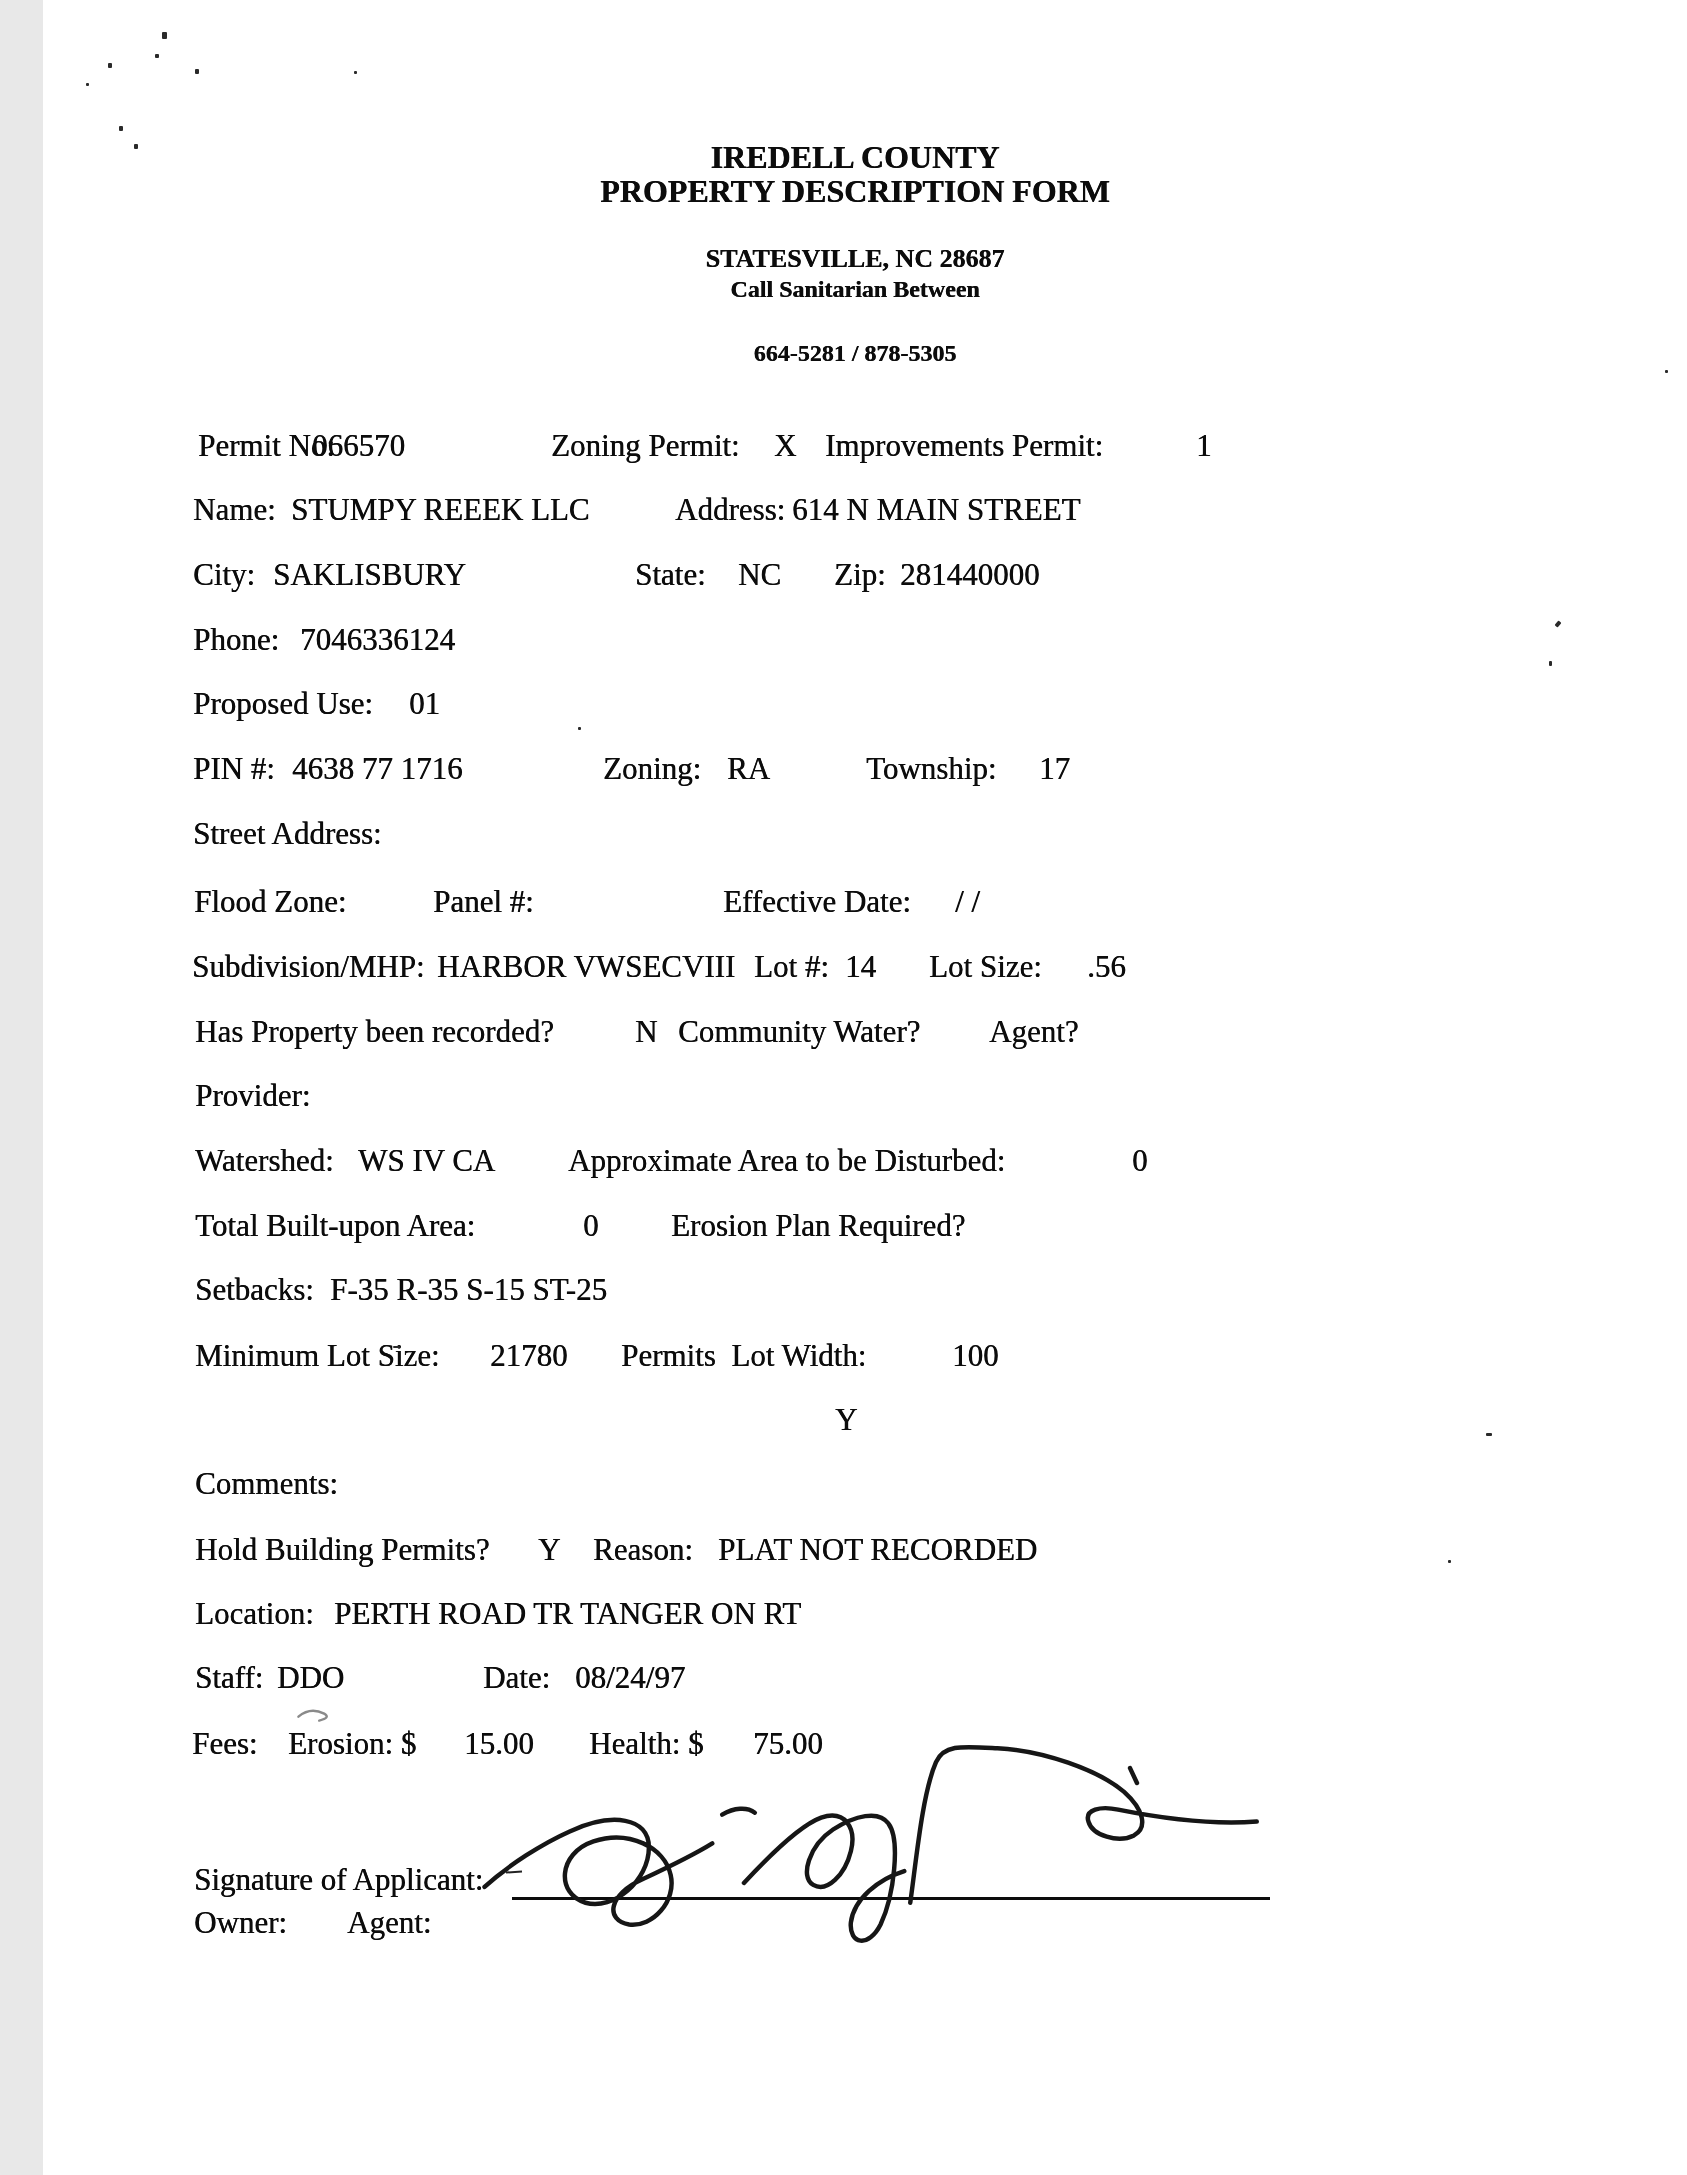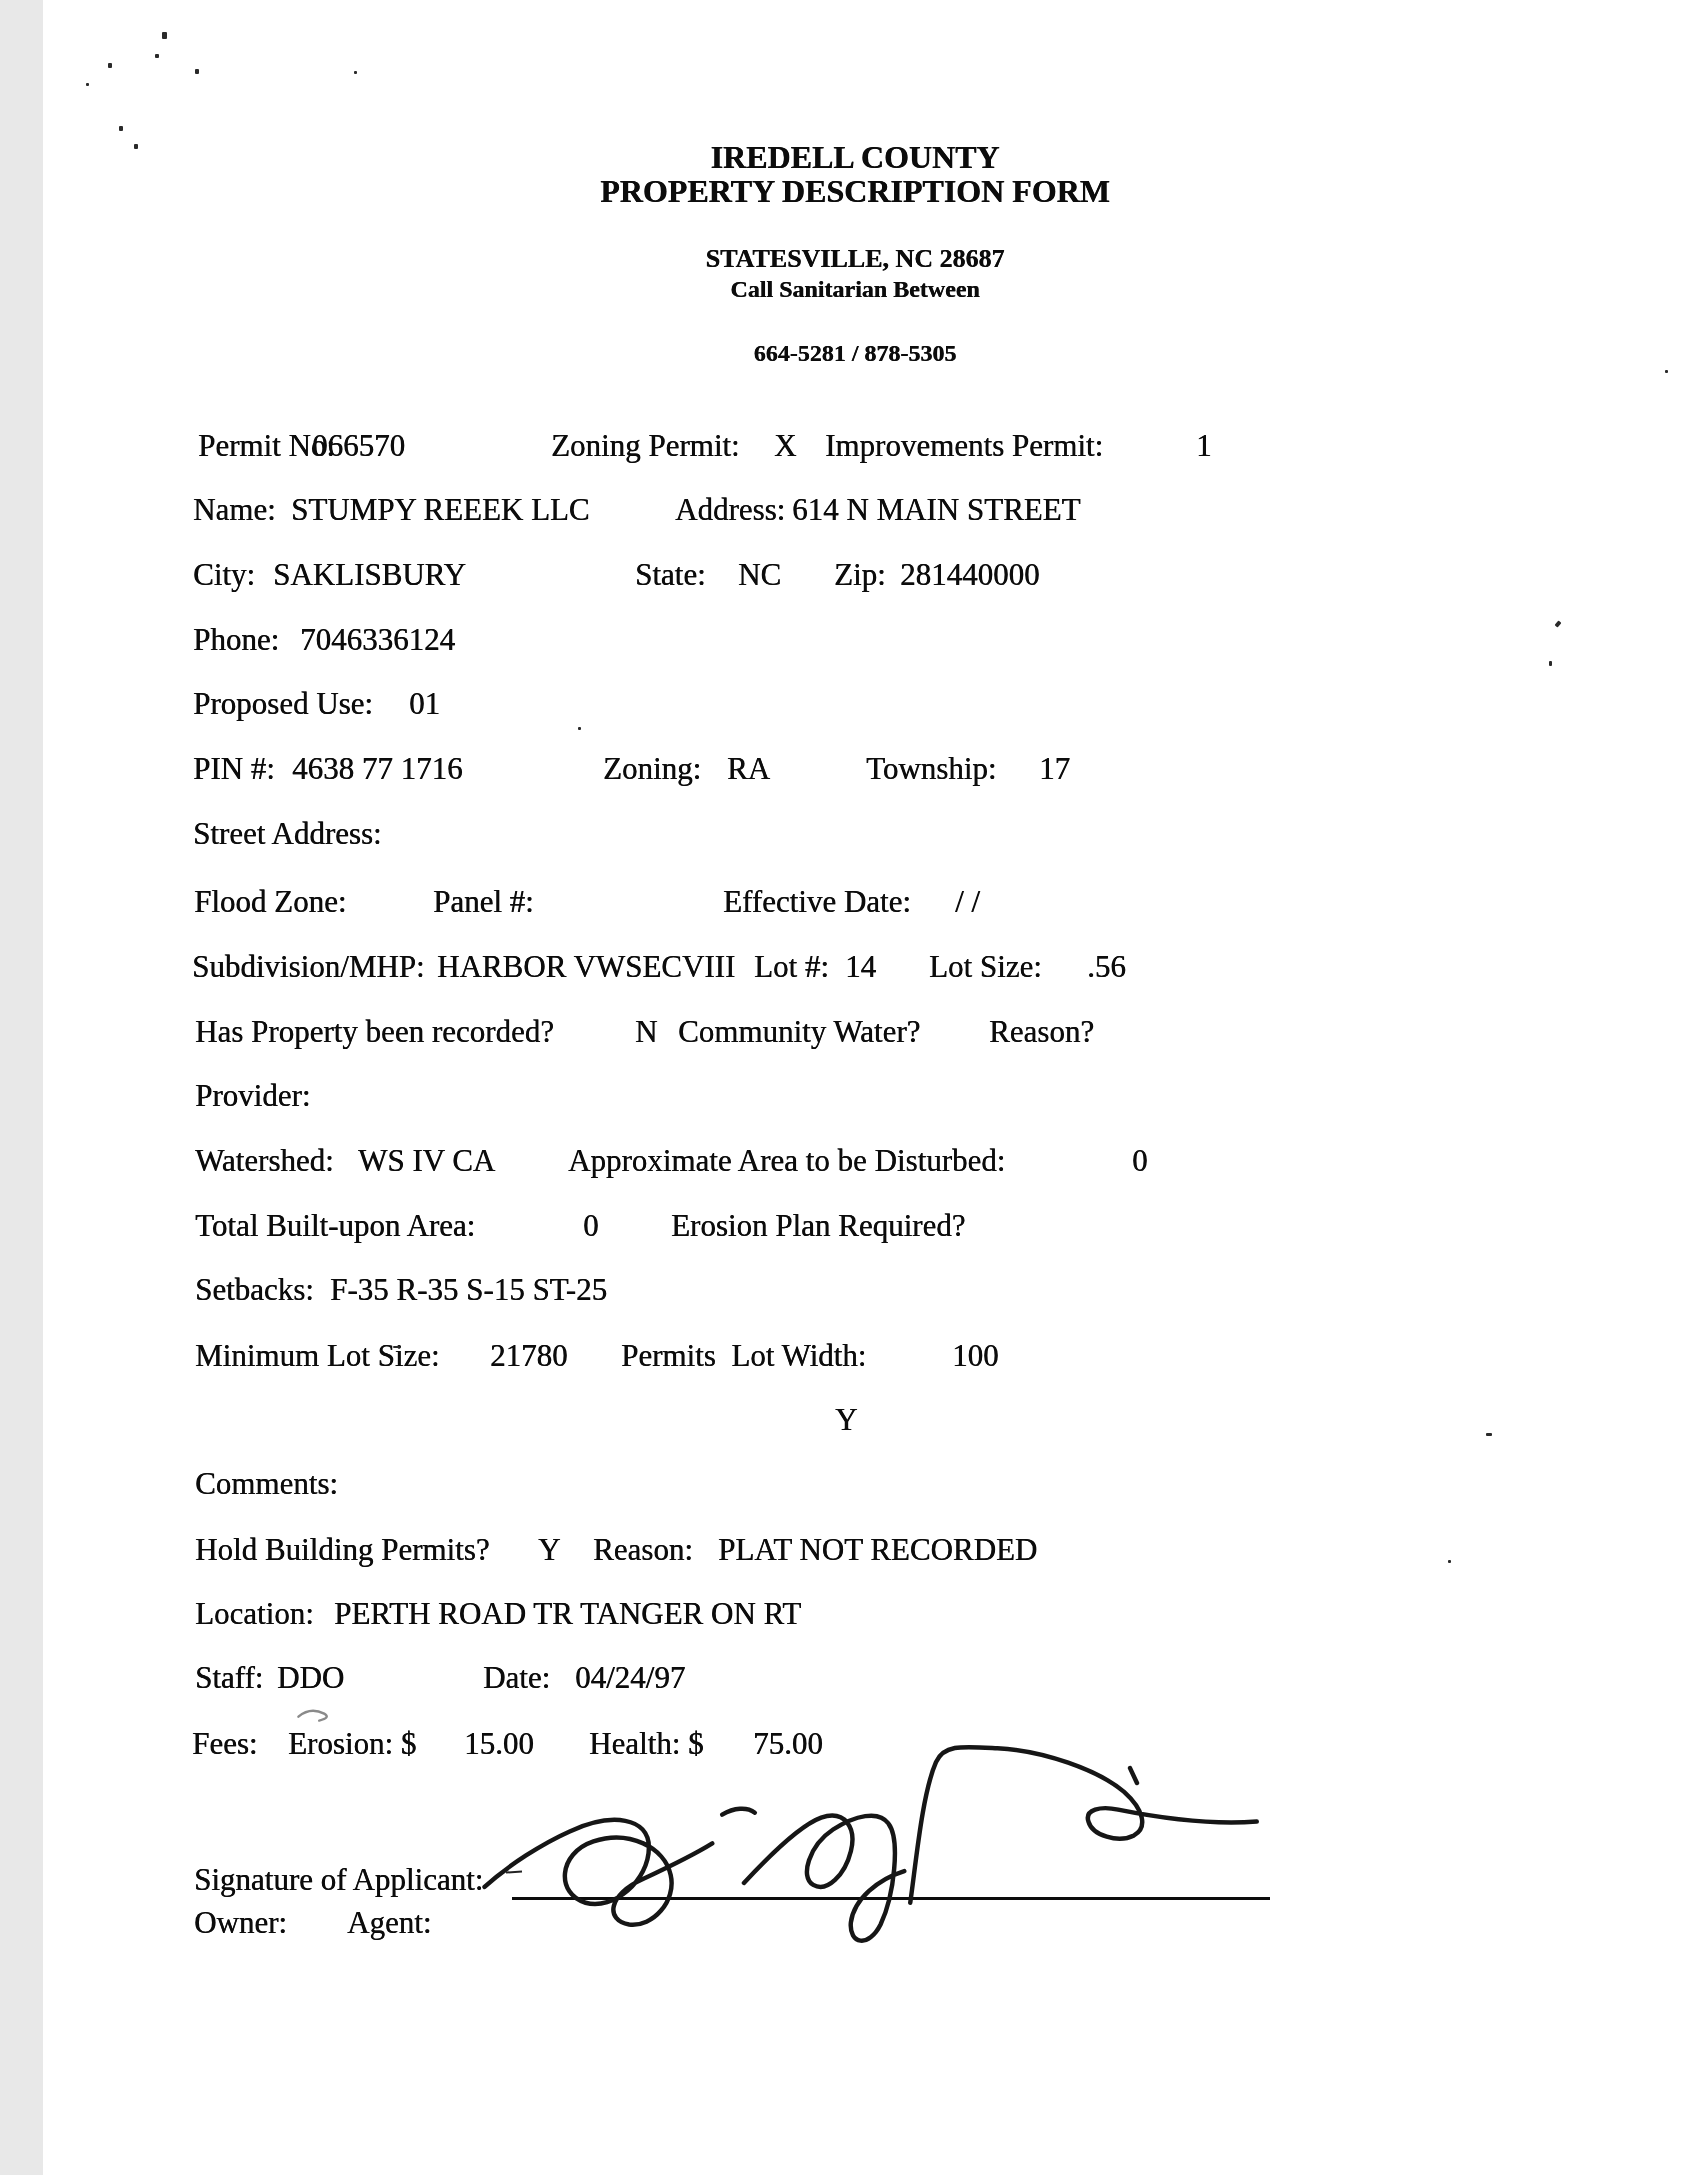--- a/index.html
+++ b/index.html
@@ -100,21 +100,21 @@
   <span class="t" style="top:950px;left:149px">Subdivision/MHP:</span>
   <span class="t" style="top:950px;left:394px">HARBOR VWSECVIII</span>
   <span class="t" style="top:950px;left:711px">Lot #:</span>
   <span class="t" style="top:950px;left:802px">14</span>
   <span class="t" style="top:950px;left:886px">Lot Size:</span>
   <span class="t" style="top:950px;left:1044px">.56</span>
 
   <span class="t" style="top:1015px;left:152px">Has Property been recorded?</span>
   <span class="t" style="top:1015px;left:592px">N</span>
   <span class="t" style="top:1015px;left:635px">Community Water?</span>
-  <span class="t" style="top:1015px;left:946px">Reason?</span>
+  <span class="t" style="top:1015px;left:946px">Agent?</span>
 
   <span class="t" style="top:1079px;left:152px">Provider:</span>
 
   <span class="t" style="top:1144px;left:152px">Watershed:</span>
   <span class="t" style="top:1144px;left:315px">WS IV CA</span>
   <span class="t" style="top:1144px;left:525px">Approximate Area to be Disturbed:</span>
   <span class="t" style="top:1144px;left:1089px">0</span>
 
   <span class="t" style="top:1209px;left:152px">Total Built-upon Area:</span>
   <span class="t" style="top:1209px;left:540px">0</span>
@@ -136,21 +136,21 @@
   <span class="t" style="top:1533px;left:495px">Y</span>
   <span class="t" style="top:1533px;left:550px">Reason:</span>
   <span class="t" style="top:1533px;left:675px">PLAT NOT RECORDED</span>
 
   <span class="t" style="top:1597px;left:152px">Location:</span>
   <span class="t" style="top:1597px;left:291px">PERTH ROAD TR TANGER ON RT</span>
 
   <span class="t" style="top:1661px;left:152px">Staff:</span>
   <span class="t" style="top:1661px;left:234px">DDO</span>
   <span class="t" style="top:1661px;left:440px">Date:</span>
-  <span class="t" style="top:1661px;left:532px">04/24/97</span>
+  <span class="t" style="top:1661px;left:532px">08/24/97</span>
 
   <span class="t" style="top:1727px;left:149px">Fees:</span>
   <span class="t" style="top:1727px;left:245px">Erosion: $</span>
   <span class="t" style="top:1727px;left:421px">15.00</span>
   <span class="t" style="top:1727px;left:546px">Health: $</span>
   <span class="t" style="top:1727px;left:710px">75.00</span>
 
   <span class="t" style="top:1863px;left:151px">Signature of Applicant:</span>
   <div class="applicant-tilde"></div>
   <div class="sig-underline"></div>

